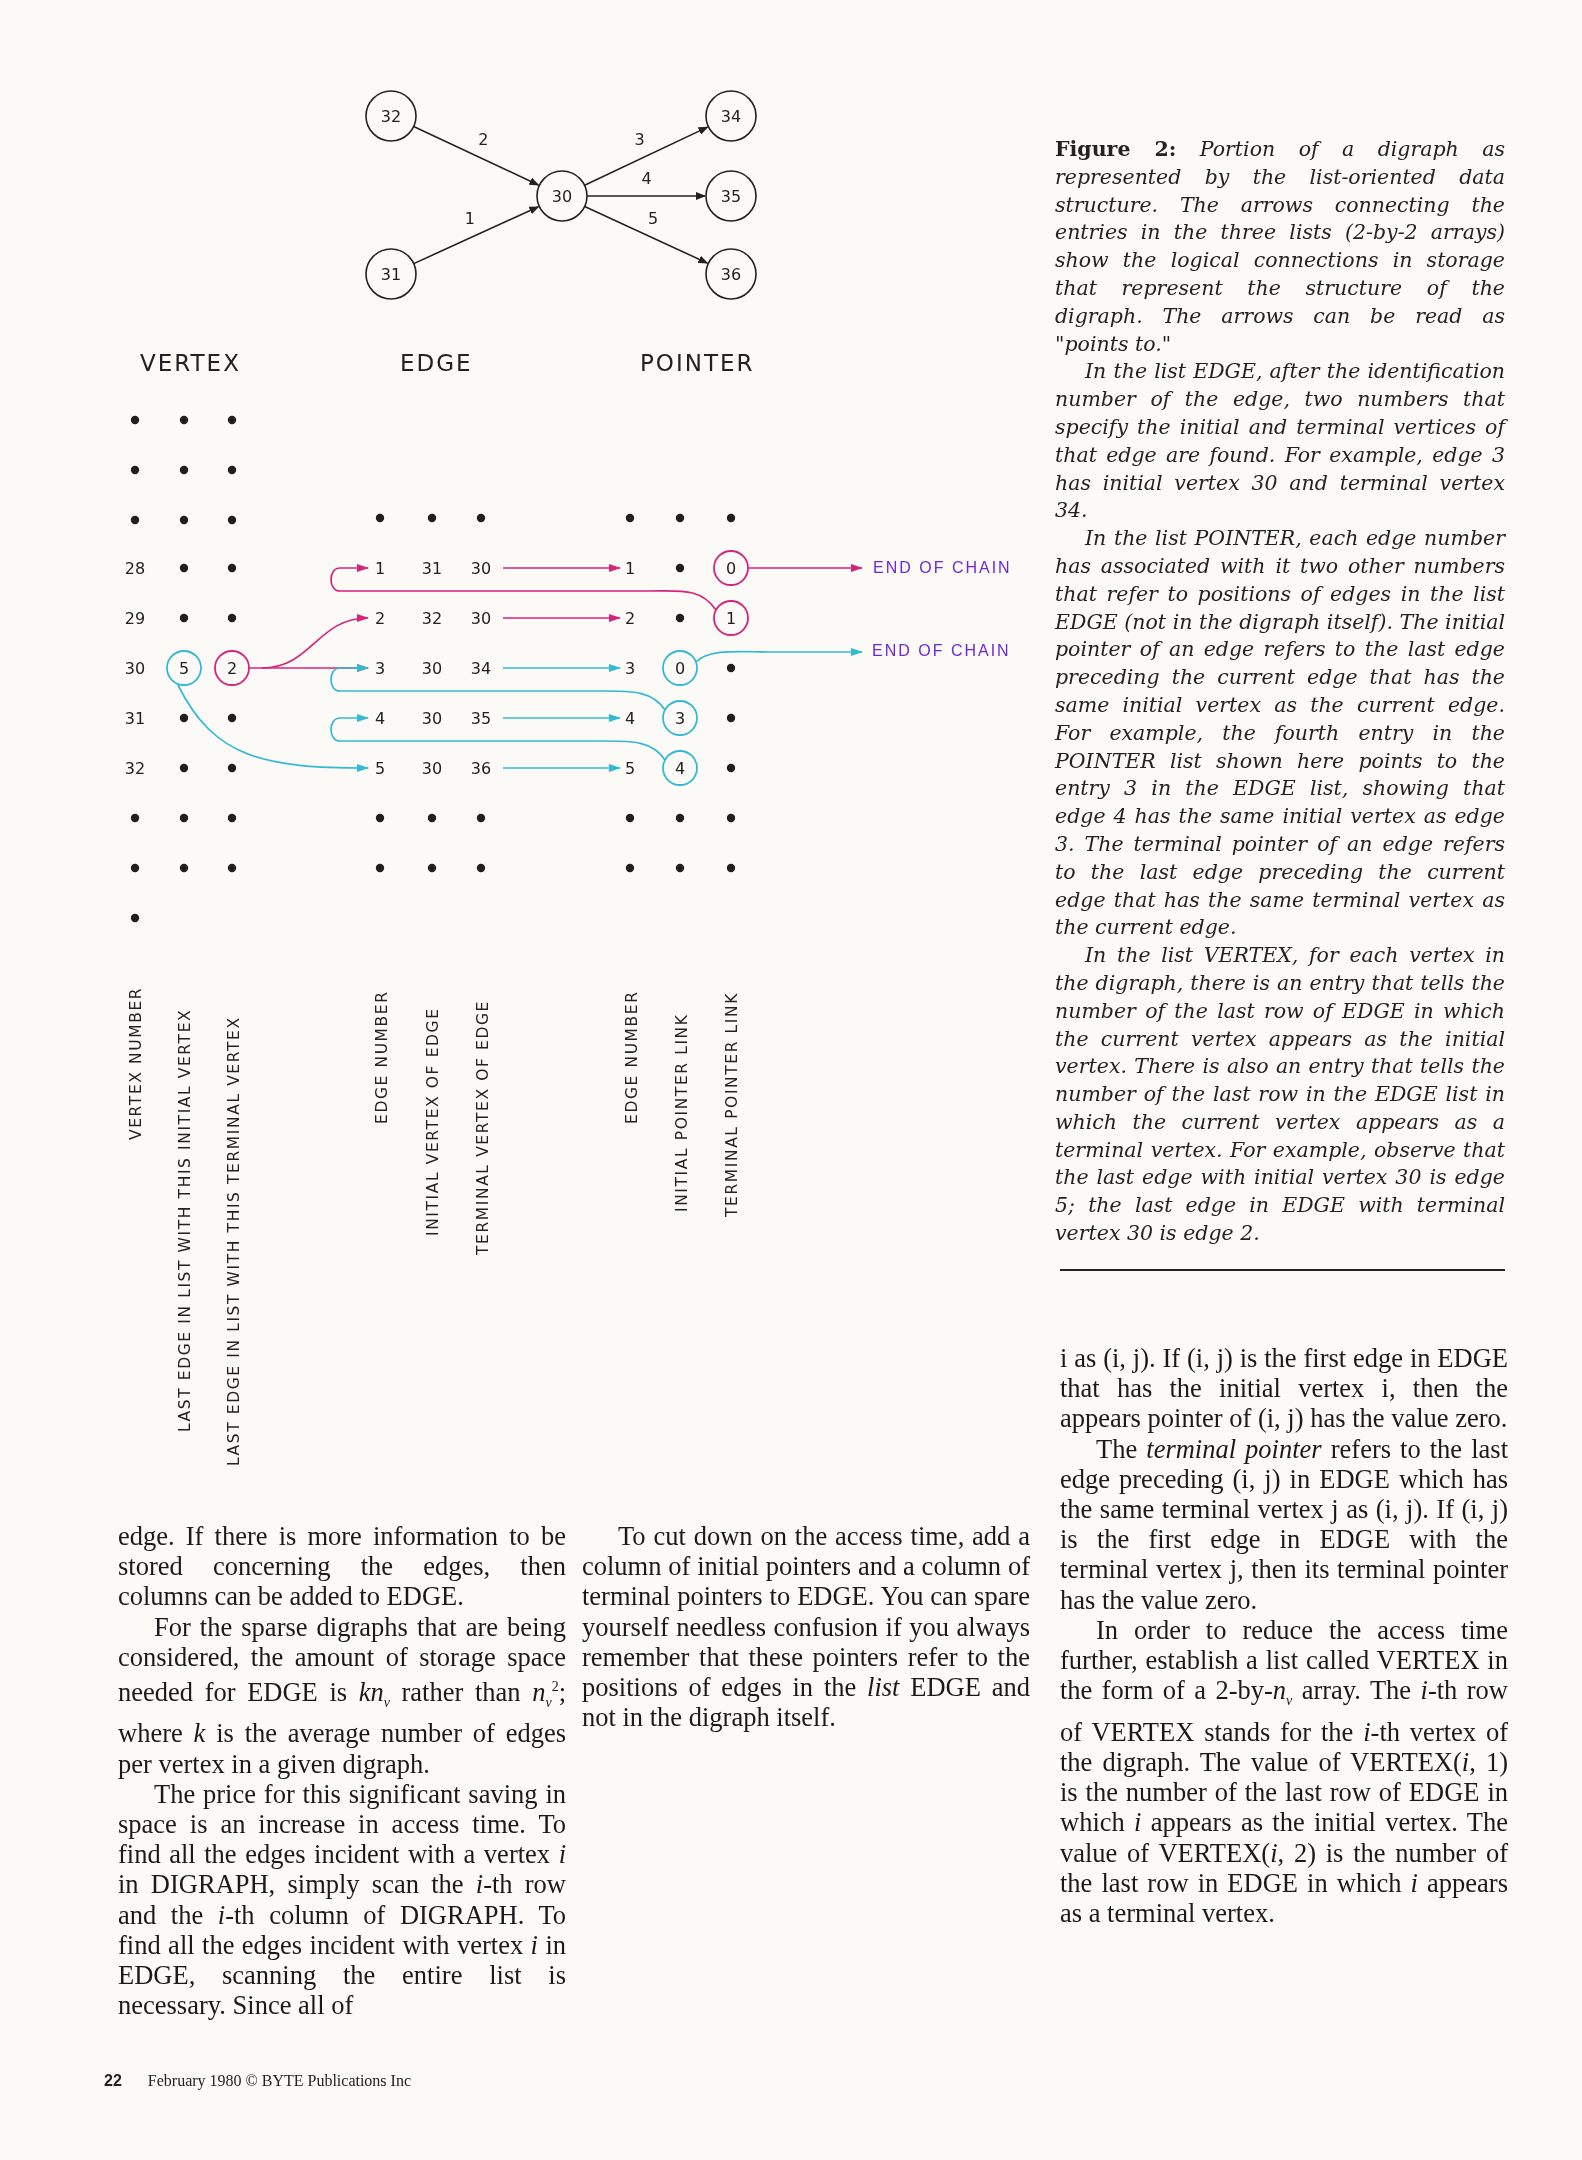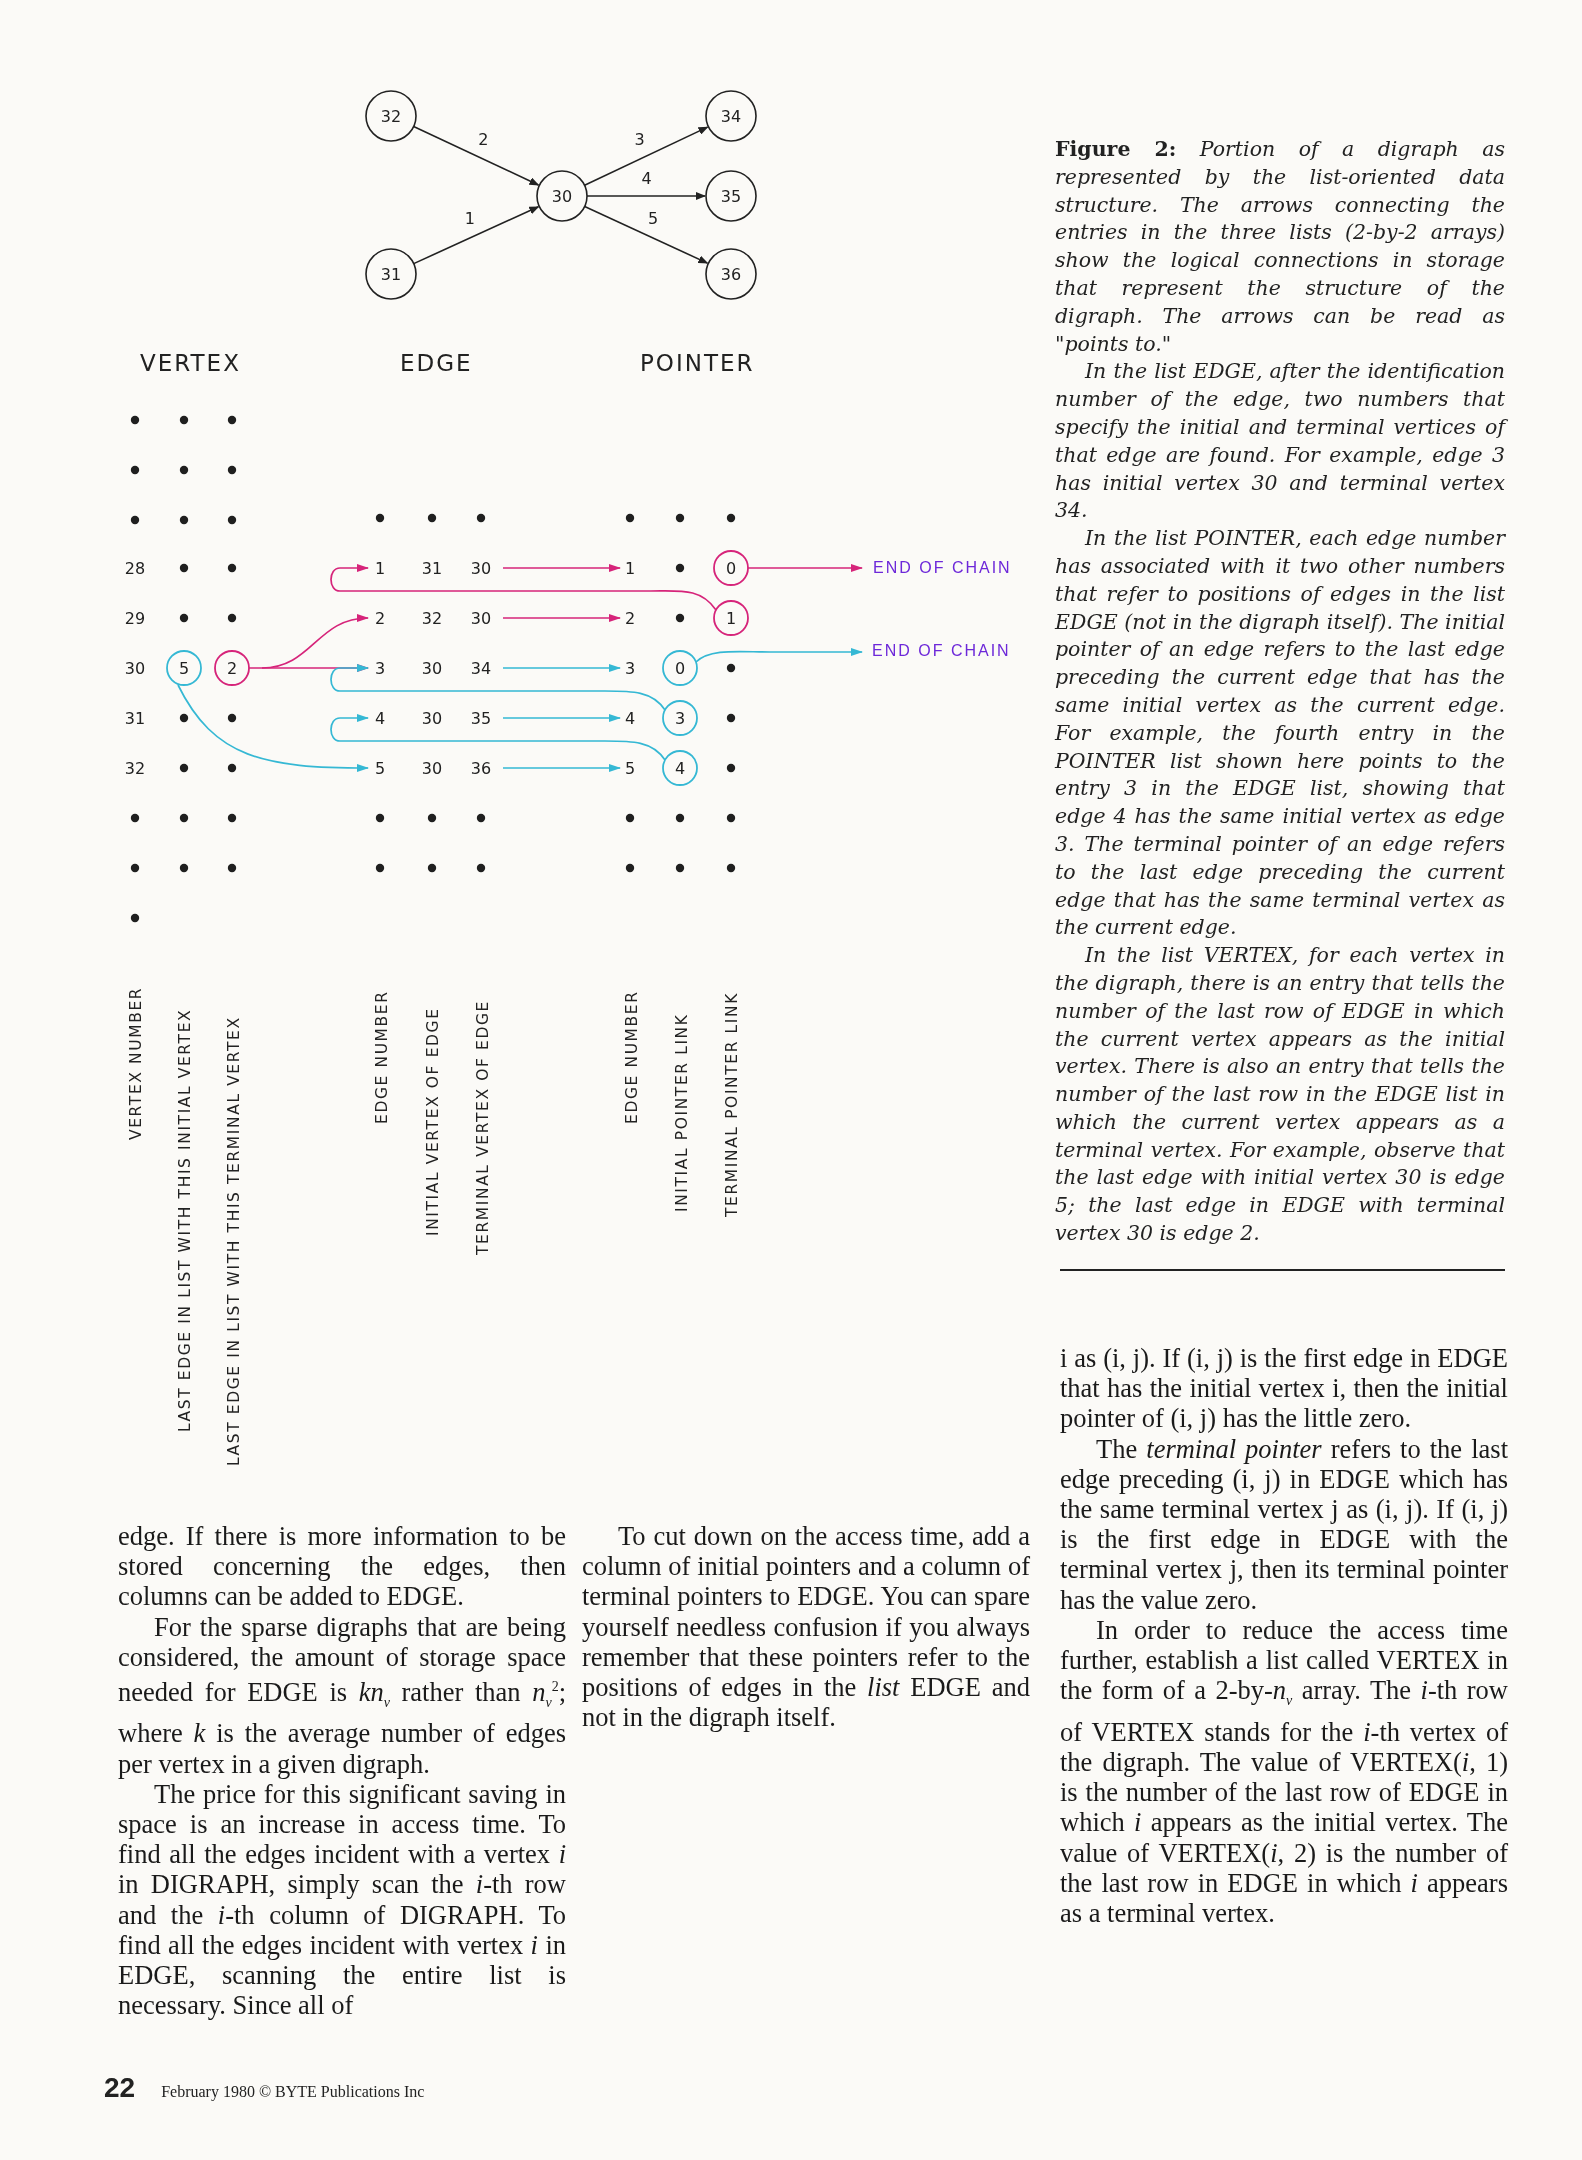--- a/index.html
+++ b/index.html
@@ -11,21 +11,21 @@
   .eoc { font-family:Liberation Sans, sans-serif; font-size:16px; letter-spacing:2px; color:#6d28d9; }
   .caption { position:absolute; left:1055px; top:113px; width:450px; font-family:"DejaVu Serif", serif; font-style:italic; font-size:20.5px; line-height:27.8px; text-align:justify; color:#222;margin-top:23px; }
   .caption p { margin:0; text-indent:30px; }
   .caption p.first { text-indent:0; }
   .caption b { font-style:normal; font-weight:bold; }
   .body-col { position:absolute; width:448px; font-family:"Liberation Serif", "DejaVu Serif", serif; font-size:26.5px; line-height:30.2px; text-align:justify; color:#1a1a1a; }
   .body-col p { margin:0; text-indent:36px; }
   .body-col p.cont { text-indent:0; }
   .rule { position:absolute; left:1060px; top:1269px; width:445px; height:2px; background:#222; }
   .footer { position:absolute; left:104px; top:2072px; font-family:"Liberation Serif", serif; font-size:16px; color:#222; }
-  .footer .pg { font-size:28px; font-weight:bold; margin-right:26px; font-family:"Liberation Sans", sans-serif; }
+  .footer .pg { font-size:16px; font-weight:bold; margin-right:26px; font-family:"Liberation Sans", sans-serif; }
 </style>
 </head>
 <body>
 
 <svg id="fig" width="1582" height="1000" xmlns="http://www.w3.org/2000/svg">
   <defs>
     <marker id="arrBlack" markerWidth="10" markerHeight="8" refX="9" refY="4" orient="auto" markerUnits="userSpaceOnUse">
       <path d="M0,0 L10,4 L0,8 z" fill="#222"></path>
     </marker>
     <marker id="arrMag" markerWidth="12" markerHeight="8" refX="11" refY="4" orient="auto" markerUnits="userSpaceOnUse">
@@ -194,20 +194,20 @@
   <p class="cont">edge. If there is more information to be stored concerning the edges, then columns can be added to EDGE.</p>
   <p><span>For the sparse digraphs that are being considered, the amount of storage space needed for EDGE is </span><i>kn</i><sub style="font-size:14px;font-style:italic;">v</sub><span> rather than </span><i>n</i><sub style="font-size:14px;font-style:italic;">v</sub><sup style="font-size:14px;">2</sup><span>; where </span><i>k</i><span> is the average number of edges per vertex in a given digraph.</span></p>
   <p><span>The price for this significant saving in space is an increase in access time. To find all the edges incident with a vertex </span><i>i</i><span> in DIGRAPH, simply scan the </span><i>i</i><span>-th row and the </span><i>i</i><span>-th column of DIGRAPH. To find all the edges incident with vertex </span><i>i</i><span> in EDGE, scanning the entire list is necessary. Since all of</span></p>
 </div>
 
 <div class="body-col" style="left:582px; top:1521px;">
   <p><span>To cut down on the access time, add a column of initial pointers and a column of terminal pointers to EDGE. You can spare yourself needless confusion if you always remember that these pointers refer to the positions of edges in the </span><i>list</i><span> EDGE and not in the digraph itself.</span></p>
 </div>
 
 <div class="body-col" style="left:1060px; top:1343px;">
-  <p class="cont">i as (i, j). If (i, j) is the first edge in EDGE that has the initial vertex i, then the initial pointer of (i, j) has the little zero.</p>
+  <p class="cont">i as (i, j). If (i, j) is the first edge in EDGE that has the initial vertex i, then the appears pointer of (i, j) has the value zero.</p>
   <p><span>The </span><i>terminal pointer</i><span> refers to the last edge preceding (i, j) in EDGE which has the same terminal vertex j as (i, j). If (i, j) is the first edge in EDGE with the terminal vertex j, then its terminal pointer has the value zero.</span></p>
   <p><span>In order to reduce the access time further, establish a list called VERTEX in the form of a 2-by-</span><i>n</i><sub style="font-size:14px;font-style:italic;">v</sub><span> array. The </span><i>i</i><span>-th row of VERTEX stands for the </span><i>i</i><span>-th vertex of the digraph. The value of VERTEX(</span><i>i</i><span>, 1) is the number of the last row of EDGE in which </span><i>i</i><span> appears as the initial vertex. The value of VERTEX(</span><i>i</i><span>, 2) is the number of the last row in EDGE in which </span><i>i</i><span> appears as a terminal vertex.</span></p>
 </div>
 
 <div class="footer">
   <span class="pg">22</span><span>February 1980 © BYTE Publications Inc</span>
 </div>
 
 </body></html>

